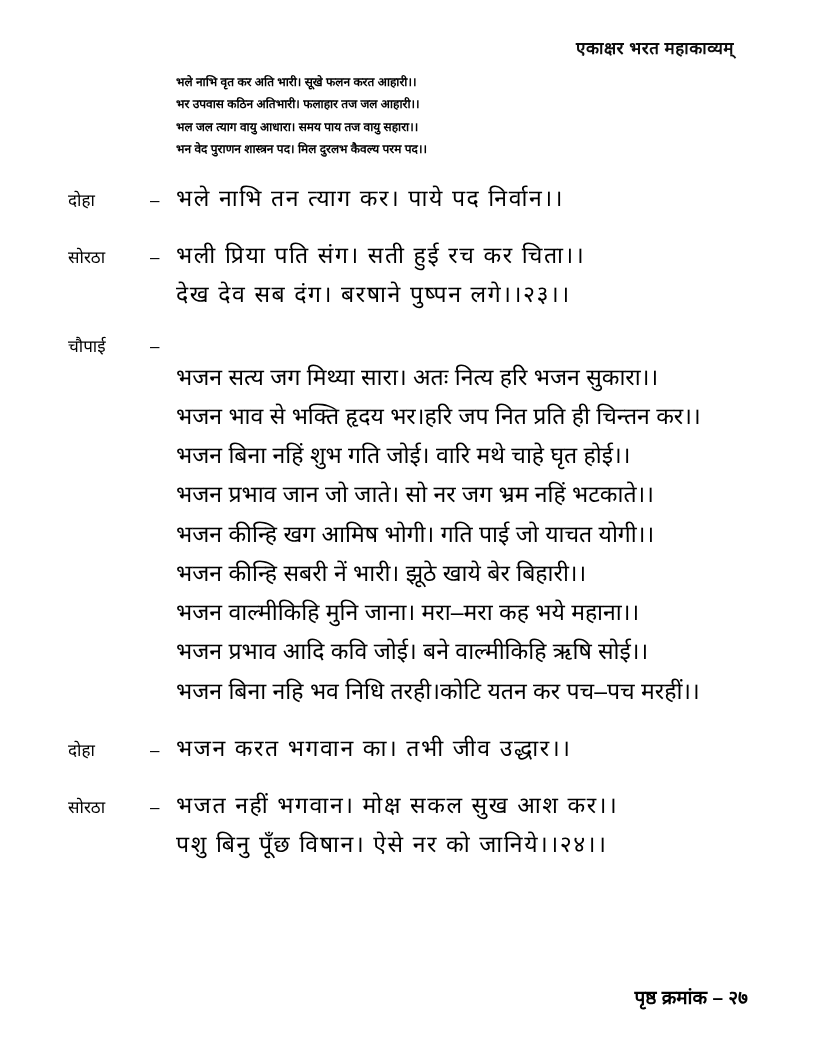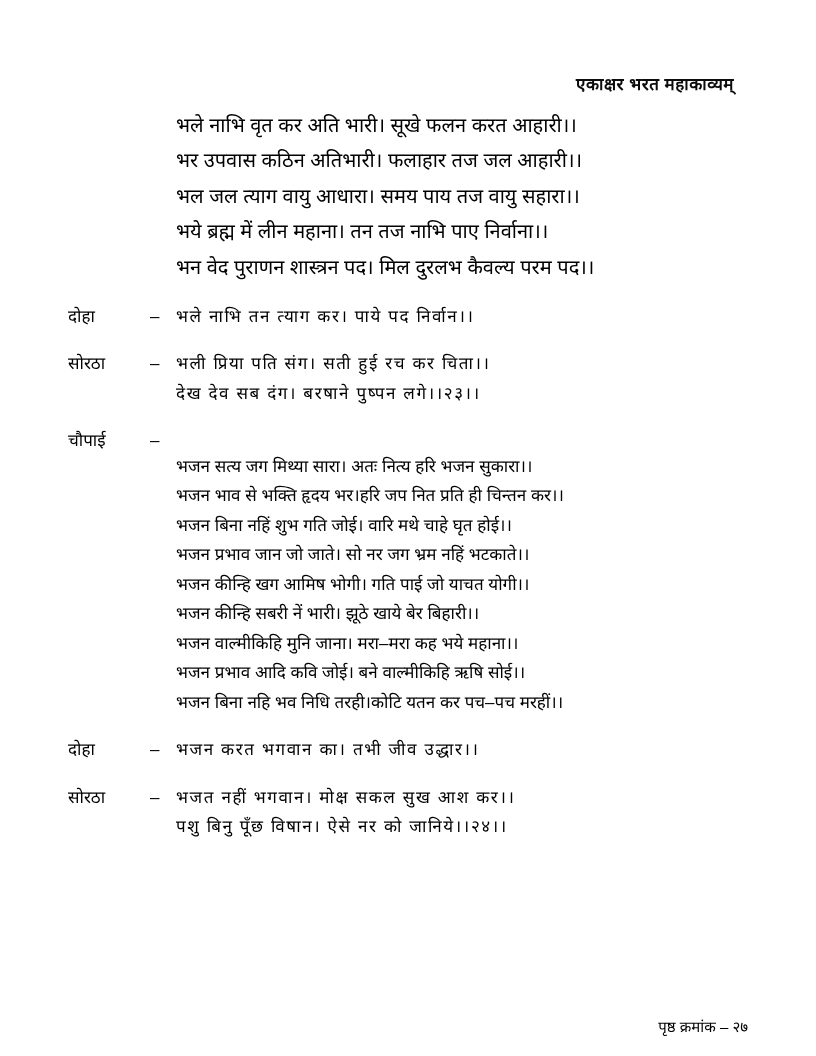--- a/index.html
+++ b/index.html
@@ -13,21 +13,21 @@
     font-family: "Liberation Sans", "DejaVu Sans", sans-serif;
     color: #000000;
     position: relative;
     overflow: hidden;
   }
   .page {
     position: relative;
     width: 816px;
     height: 1056px;
     box-sizing: border-box;
-    padding: 72px 68px 40px 68px;
+    padding: 36px 68px 40px 68px;
   }
   .header {
     text-align: right;
     font-size: 17px;
     font-weight: bold;
     letter-spacing: 0.5px;
     color: #0c0c0c;
     margin: 0 14px 14px 0;
     white-space: nowrap;
   }
@@ -47,48 +47,49 @@
     white-space: nowrap;
   }
   .dash {
     width: 26px;
     flex: 0 0 26px;
     font-size: 17px;
     text-align: left;
   }
   .text {
     flex: 1 1 auto;
-    font-size: 17px;
+    font-size: 23px;
     line-height: 1.62;
     white-space: nowrap;
   }
   .text.spaced {
     letter-spacing: 1.6px;
   }
   .intro .text {
-    font-size: 20px;
+    font-size: 12px;
+    font-weight: bold;
   }
   .intro .line-row {
     margin-bottom: 3px;
   }
   .group {
     margin-top: 20px;
   }
   .group .line-row {
     margin-bottom: 2px;
   }
   .chaupai .line-row {
     margin-bottom: 2px;
   }
   .footer {
     position: absolute;
     right: 68px;
-    bottom: 20px;
-    font-size: 15px;
-    font-weight: normal;
+    bottom: 46px;
+    font-size: 19px;
+    font-weight: bold;
     white-space: nowrap;
   }
 </style>
 </head>
 <body>
 
 <div class="page">
 
   <div class="header">एकाक्षर भरत महाकाव्यम्</div>
 
@@ -104,25 +105,20 @@
       <div class="text">भर उपवास कठिन अतिभारी। फलाहार तज जल आहारी।।</div>
     </div>
     <div class="line-row">
       <div class="label"></div>
       <div class="dash"></div>
       <div class="text">भल जल त्याग वायु आधारा। समय पाय तज वायु सहारा।।</div>
     </div>
     <div class="line-row">
       <div class="label"></div>
       <div class="dash"></div>
-      <div class="text">भये ब्रह्म में लीन महाना। तन तज नाभि पाए निर्वाना।।</div>
-    </div>
-    <div class="line-row">
-      <div class="label"></div>
-      <div class="dash"></div>
       <div class="text">भन वेद पुराणन शास्त्रन पद। मिल दुरलभ कैवल्य परम पद।।</div>
     </div>
   </div>
 
   <div class="verse-block group">
     <div class="line-row">
       <div class="label">दोहा</div>
       <div class="dash">–</div>
       <div class="text spaced">भले नाभि तन त्याग कर। पाये पद निर्वान।।</div>
     </div>

